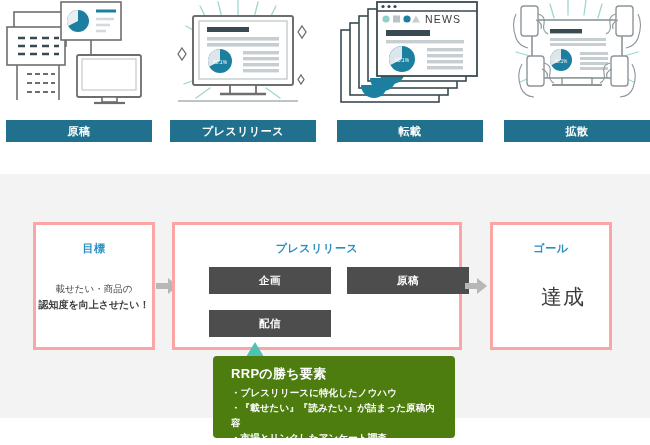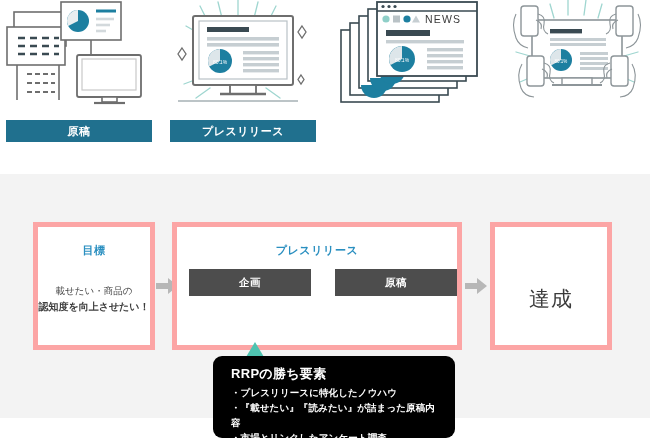--- a/index.html
+++ b/index.html
@@ -20,54 +20,54 @@
   .step-label{
     position:absolute;left:0;top:120px;width:146px;height:22px;
     background:#20708e;color:#ffffff;font-size:11px;font-weight:bold;
     display:flex;align-items:center;justify-content:center;letter-spacing:.5px;
   }
 
   
   .gray-band{position:absolute;left:0;top:174px;width:650px;height:244px;background:#f3f3f3;}
 
   .flow{position:absolute;left:0;top:222px;width:650px;height:128px;}
-  .card{position:absolute;background:#ffffff;border:5px solid #fca5a5;box-sizing:border-box;}
+  .card{position:absolute;background:#ffffff;border:3px solid #fca5a5;box-sizing:border-box;}
   .card-goal{left:33px;top:0;width:122px;height:128px;}
   .card-mid {left:172px;top:0;width:290px;height:128px;}
   .card-end {left:490px;top:0;width:122px;height:128px;}
 
   .card-title{
     position:absolute;left:0;top:16px;width:100%;text-align:center;
     color:#2a8fc0;font-size:11px;font-weight:bold;letter-spacing:.6px;
   }
   .goal-body{
     position:absolute;left:0;top:56px;width:100%;text-align:center;
     color:#3d3d3d;font-size:10px;line-height:16px;font-weight:bold;
   }
   .goal-body .l1{font-weight:normal;font-size:9.5px;color:#444;}
   .end-body{
-    position:absolute;left:0;top:58px;width:100%;text-align:center;
+    position:absolute;left:12px;top:58px;width:100%;text-align:center;
     color:#3a3a3a;font-size:21px;font-weight:normal;letter-spacing:1px;
   }
 
-  .tiles{position:absolute;left:12px;top:42px;width:252px;height:62px;
+  .tiles{position:absolute;left:34px;top:42px;width:252px;height:62px;
          display:grid;grid-template-columns:122px 122px;grid-template-rows:27px 27px;
-         gap:24px;}
+         gap:16px;}
   .tile{background:#4d4d4d;color:#ffffff;font-size:10.5px;font-weight:bold;
         display:flex;align-items:center;justify-content:center;letter-spacing:.4px;}
 
   
   .arrow{position:absolute;width:22px;height:16px;top:56px;}
   .arrow.a1{left:156px;} .arrow.a2{left:465px;}
   .arrow svg{display:block;}
 
   
   .callout{
     position:absolute;left:213px;top:356px;width:242px;height:82px;
-    background:#000000;border-radius:9px;box-sizing:border-box;
+    background:#4d7c0f;border-radius:4px;box-sizing:border-box;
     padding:9px 0 0 18px;color:#ffffff;
   }
   .callout-tail{
     position:absolute;left:246px;top:342px;width:0;height:0;
     border-left:9px solid transparent;border-right:9px solid transparent;
     border-bottom:15px solid #4ec3b0;
   }
   .callout-title{font-size:13px;font-weight:bold;letter-spacing:.3px;line-height:18px;}
   .callout-list{list-style:none;margin:2px 16px 0 0;padding:0;}
   .callout-list li{font-size:9.5px;font-weight:bold;line-height:15px;letter-spacing:.1px;}
@@ -204,20 +204,21 @@
           <path d="M65 59 L65 46 A13 13 0 0 0 53.5 65 Z" fill="#dde6ea"></path>
           <text x="65" y="62" font-size="5" fill="#ffffff" text-anchor="middle" font-family="Liberation Sans, sans-serif">80.1%</text>
           <g fill="#c6ced2">
             <rect x="90" y="48" width="36" height="3.4"></rect>
               <rect x="90" y="54" width="36" height="3.4"></rect>
             <rect x="90" y="60" width="36" height="3.4"></rect>
               <rect x="90" y="66" width="36" height="3.4"></rect>
           </g>
         </svg>
       </div>
+      <div class="step-label">転載</div>
     </div>
 
     <div class="step s3">
       <div class="step-art">
         <svg viewBox="0 0 146 112" xmlns="http://www.w3.org/2000/svg">
           <g stroke="#9fd6d0" stroke-width="1.3" stroke-linecap="round">
             <path d="M46 4 L50 18"></path>
               <path d="M64 0 L64 15"></path>
               <path d="M82 0 L80 15"></path>
               <path d="M98 4 L94 18"></path>
@@ -256,20 +257,21 @@
             <path d="M112 14 q-8 2 -6 10 q2 7 -4 10 M114 20 q-7 3 -5 9"></path>
             <path d="M40 63 q8 2 6 10 q-2 7 4 10 M38 69 q7 3 5 9"></path>
             <path d="M106 63 q-8 2 -6 10 q2 7 -4 10 M108 69 q-7 3 -5 9"></path>
             <path d="M12 14 q-5 10 0 24 q3 8 12 10"></path>
             <path d="M134 14 q5 10 0 24 q-3 8 -12 10"></path>
             <path d="M18 64 q-6 10 -1 24 q3 8 13 9"></path>
             <path d="M128 64 q6 10 1 24 q-3 8 -13 9"></path>
           </g>
         </svg>
       </div>
+      <div class="step-label">拡散</div>
     </div>
   </div>
 
   <div class="gray-band"></div>
 
   <div class="flow">
 
     <div class="card card-goal">
       <div class="card-title">目標</div>
       <div class="goal-body">
@@ -282,30 +284,32 @@
       <svg viewBox="0 0 22 16" xmlns="http://www.w3.org/2000/svg">
         <path d="M0 5 h12 V0 l10 8 -10 8 v-5 H0 Z" fill="#b7b7b7"></path>
       </svg>
     </div>
 
     <div class="card card-mid">
       <div class="card-title">プレスリリース</div>
       <div class="tiles">
         <div class="tile">企画</div>
         <div class="tile">原稿</div>
+        <div class="tile">配信</div>
       </div>
     </div>
 
     <div class="arrow a2">
       <svg viewBox="0 0 22 16" xmlns="http://www.w3.org/2000/svg">
         <path d="M0 5 h12 V0 l10 8 -10 8 v-5 H0 Z" fill="#b7b7b7"></path>
       </svg>
     </div>
 
     <div class="card card-end">
+      <div class="card-title">ゴール</div>
       <div class="end-body">達成</div>
     </div>
   </div>
 
   <div class="callout-tail"></div>
   <div class="callout">
     <div class="callout-title">RRPの勝ち要素</div>
     <ul class="callout-list">
       <li>・プレスリリースに特化したノウハウ</li>
       <li>・『載せたい』『読みたい』が詰まった原稿内容</li>

